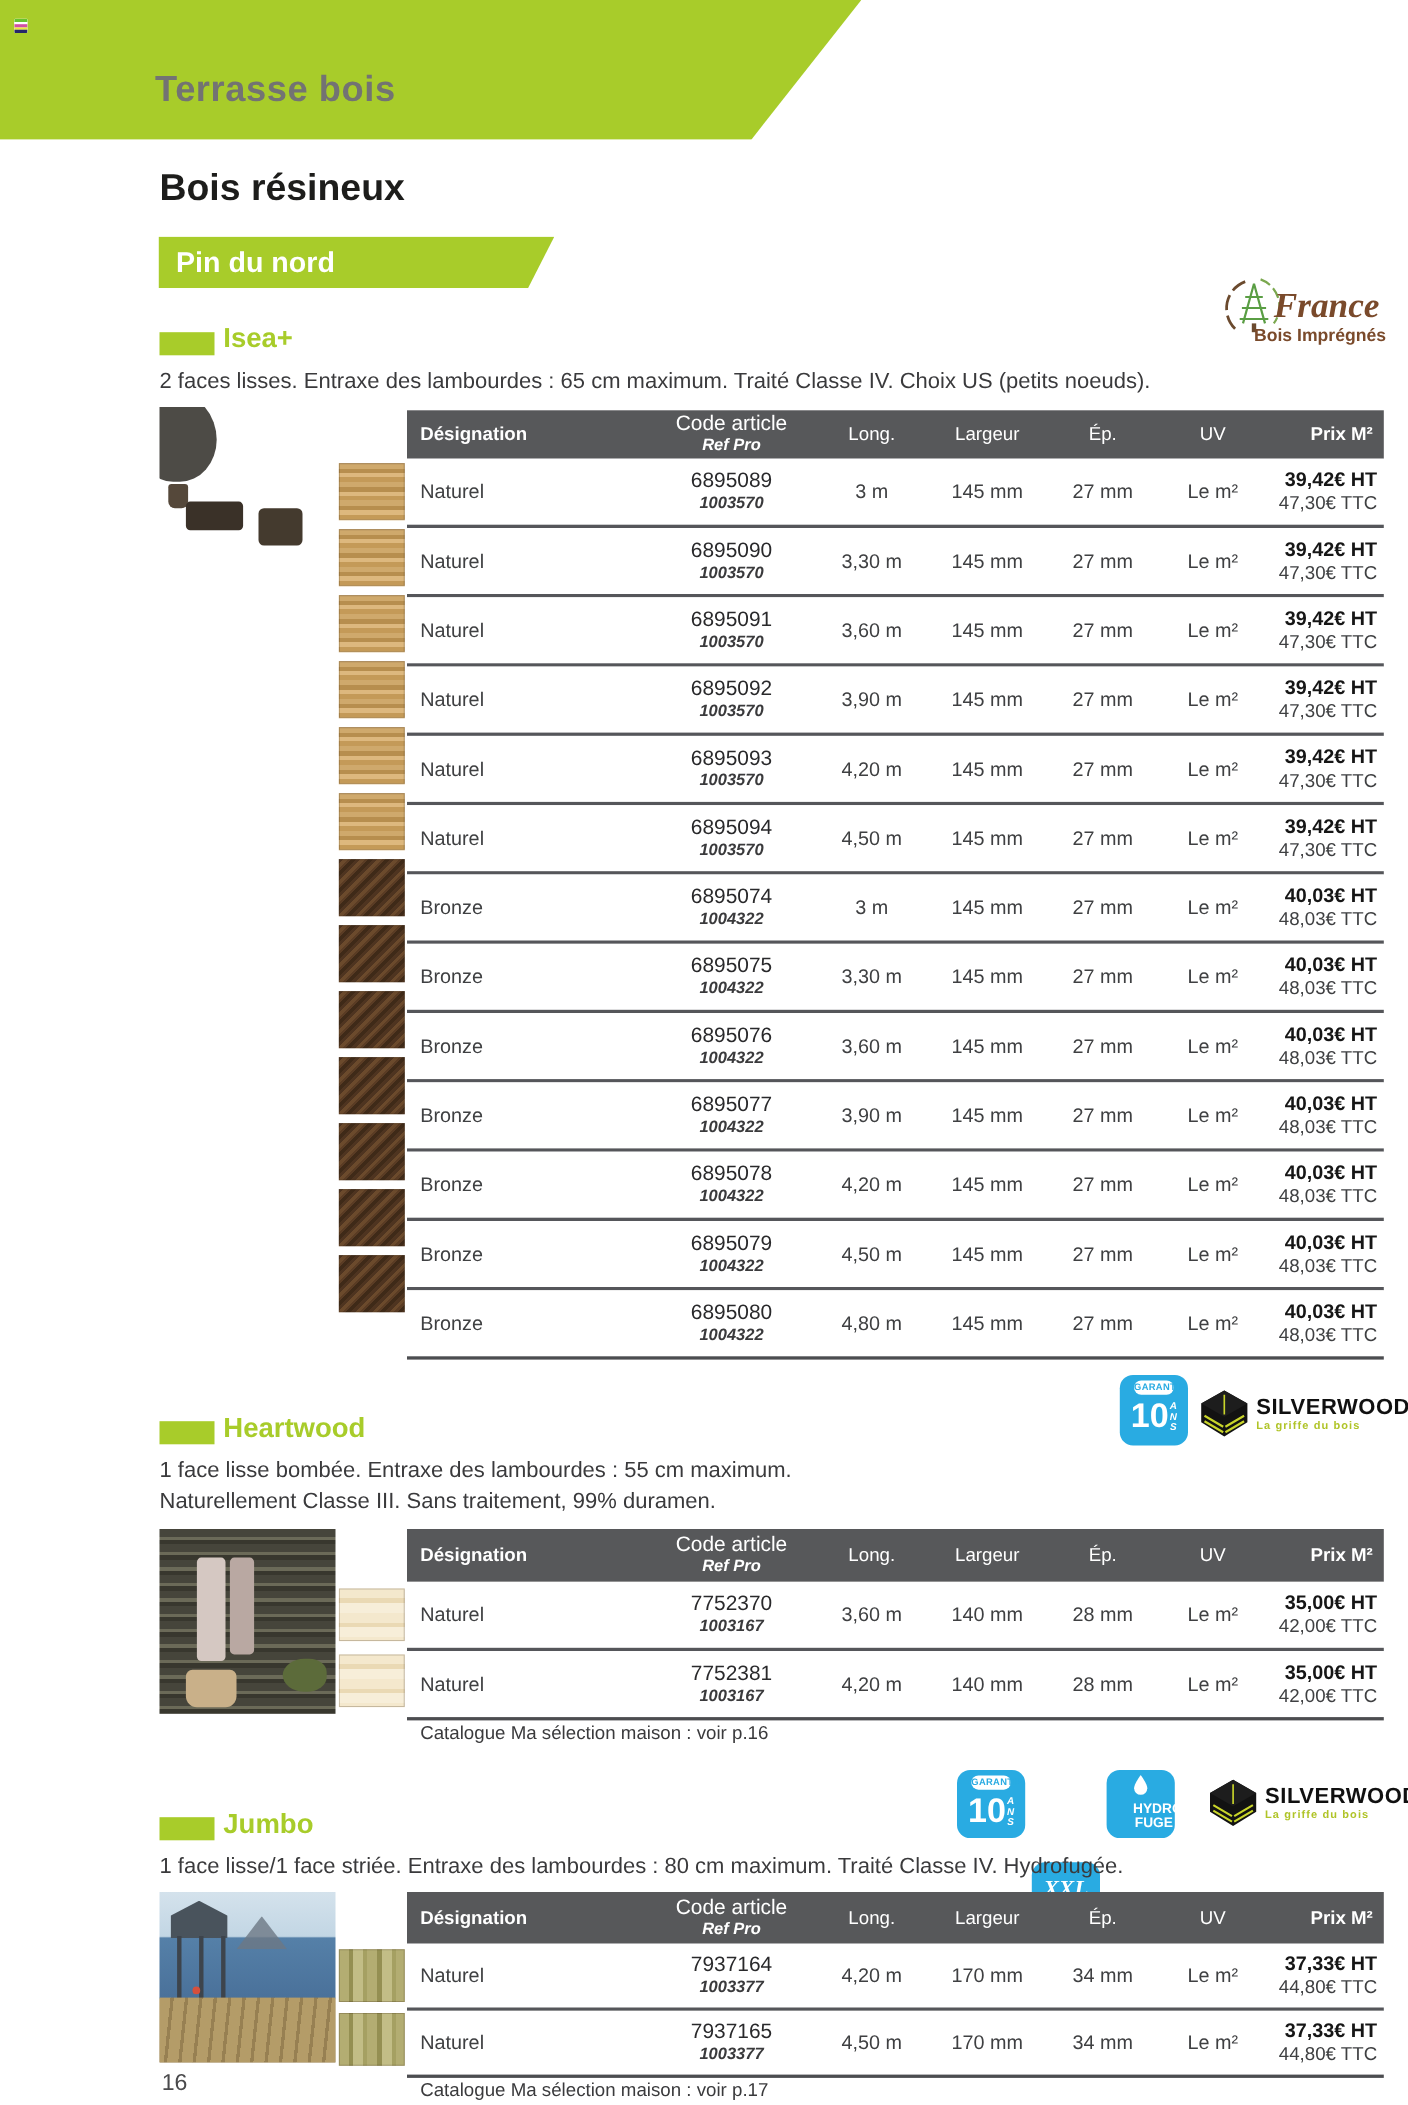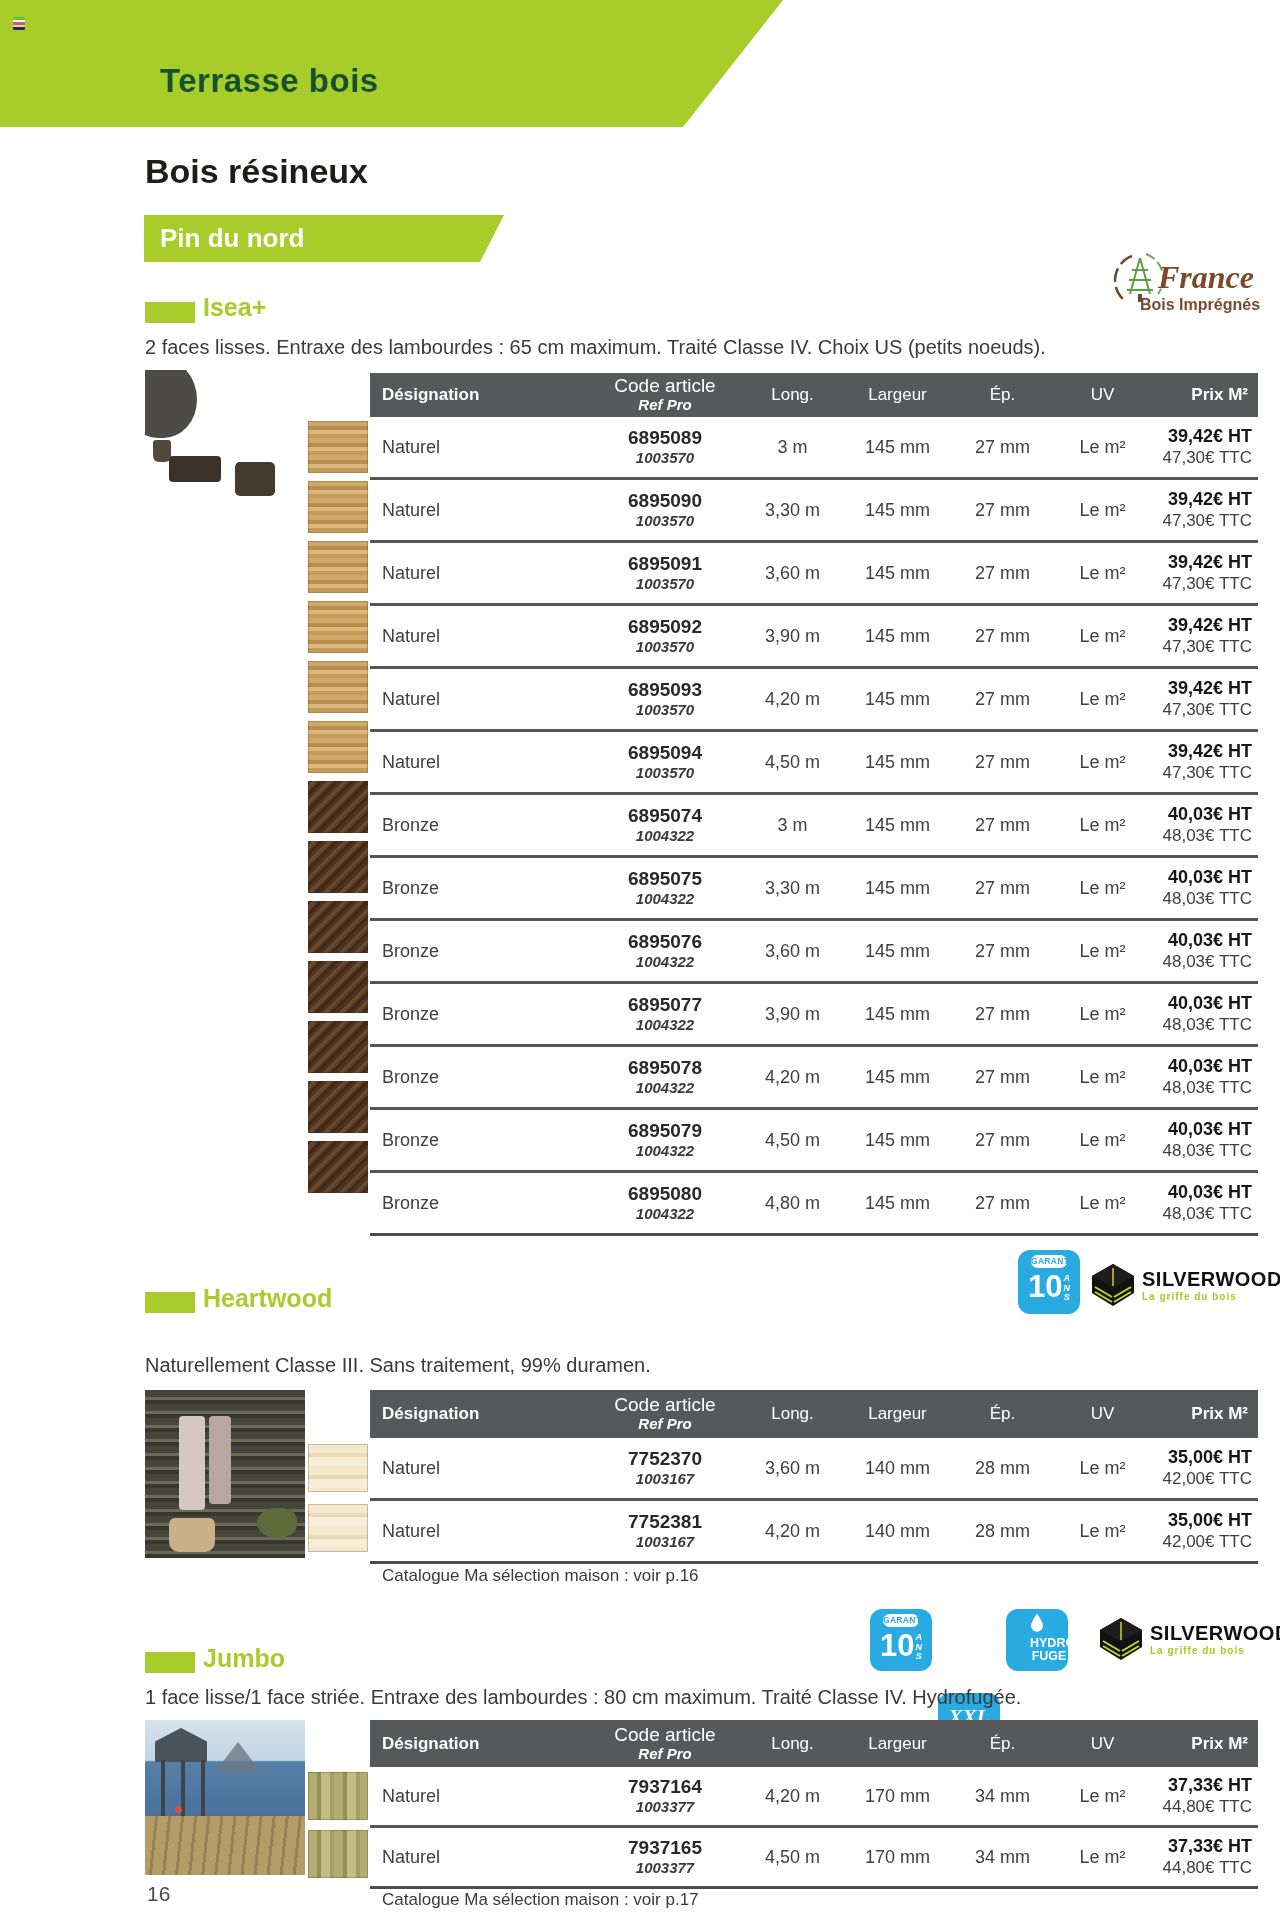--- a/index.html
+++ b/index.html
@@ -2,21 +2,21 @@
 <html><head>
 <meta charset="utf-8">
 <style>
   html,body{margin:0;padding:0;background:#e9e9e9;}
   #page{position:relative;width:1280px;height:1914px;background:#ffffff;overflow:hidden;
         font-family:"Liberation Sans",sans-serif;color:#3f4042;}
 
   
   .top-banner{position:absolute;left:0;top:0;width:1280px;height:127px;background:#a8cc2a;
               clip-path:polygon(0 0,783px 0,683px 127px,0 127px);}
-  .banner-title{position:absolute;left:160px;top:62px;font-size:33px;font-weight:700;color:#14532d;letter-spacing:.5px;}
+  .banner-title{position:absolute;left:141px;top:62px;font-size:33px;font-weight:700;color:#737373;letter-spacing:.5px;}
   .reg-mark{position:absolute;left:13px;top:17px;width:12px;height:13px;background:#fff;display:flex;flex-direction:column;overflow:hidden;border-radius:1px;}
   .reg-mark div{flex:1;}
 
   
   .page-heading{position:absolute;left:145px;top:152px;font-size:34px;font-weight:800;color:#1d1d1b;}
   .ribbon{position:absolute;left:144px;top:215px;width:360px;height:47px;background:#a8cc2a;
           clip-path:polygon(0 0,360px 0,336px 47px,0 47px);}
   .ribbon span{display:block;line-height:47px;padding-left:16px;font-size:26px;font-weight:700;color:#ffffff;}
 
   .sec-square{position:absolute;width:50px;height:21px;background:#a8cc2a;}
@@ -36,21 +36,21 @@
   .h-code .l2{font-size:15px;font-style:italic;font-weight:600;}
   .h-mid{text-align:center;font-size:17px;font-weight:400;}
   .h-prix{text-align:right;padding-right:10px;font-size:17px;font-weight:700;}
 
   .t-row{display:grid;grid-template-columns:220px 150px 105px 105px 105px 95px 108px;
          height:60px;align-items:center;border-bottom:3px solid #55565a;background:#fff;}
   .rows-58 .t-row{height:58px;}
   .t-row:last-child{border-bottom:3px solid #4c4d50;}
   .c.des{padding-left:12px;font-size:18px;}
   .c.code{text-align:center;line-height:1.15;}
-  .code-n{font-size:19px;font-weight:700;color:#29292b;}
+  .code-n{font-size:19px;font-weight:400;color:#29292b;}
   .code-r{font-size:15px;font-style:italic;font-weight:600;color:#3a3a3c;}
   .c.mid{text-align:center;font-size:18px;}
   .c.prix{text-align:right;padding-right:6px;line-height:1.2;}
   .ht{font-size:18px;font-weight:700;color:#161616;}
   .ttc{font-size:17px;color:#3f4042;}
 
   
   .swatch-col{position:absolute;left:308px;width:60px;display:flex;flex-direction:column;}
   .swatch{width:60px;box-shadow:inset 0 0 0 1px rgba(60,40,20,.25);}
   .col-isea .swatch{height:52px;margin:4px 0;}
@@ -409,20 +409,21 @@
       <path d="M23,6 L23,24" stroke="#c8d42a" stroke-width="1.5"></path>
     </svg>
     <div class="sw-text">
       <div class="nm">SILVERWOOD</div>
       <div class="tg">La griffe du bois</div>
     </div>
   </div>
 
   <div class="sec-square" style="left:145px;top:1292px;"></div>
   <div class="sec-title" style="left:203px;top:1284px;">Heartwood</div>
+  <div class="desc" style="top:1326px;">1 face lisse bombée. Entraxe des lambourdes : 55 cm maximum.</div>
   <div class="desc" style="top:1354px;">Naturellement Classe III. Sans traitement, 99% duramen.</div>
 
   <div class="photo" id="hw-photo">
     <div class="towel1"></div>
     <div class="towel2"></div>
     <div class="basket"></div>
     <div class="plant"></div>
   </div>
 
   <div class="swatch-col col-hw" style="top:1438px;">

